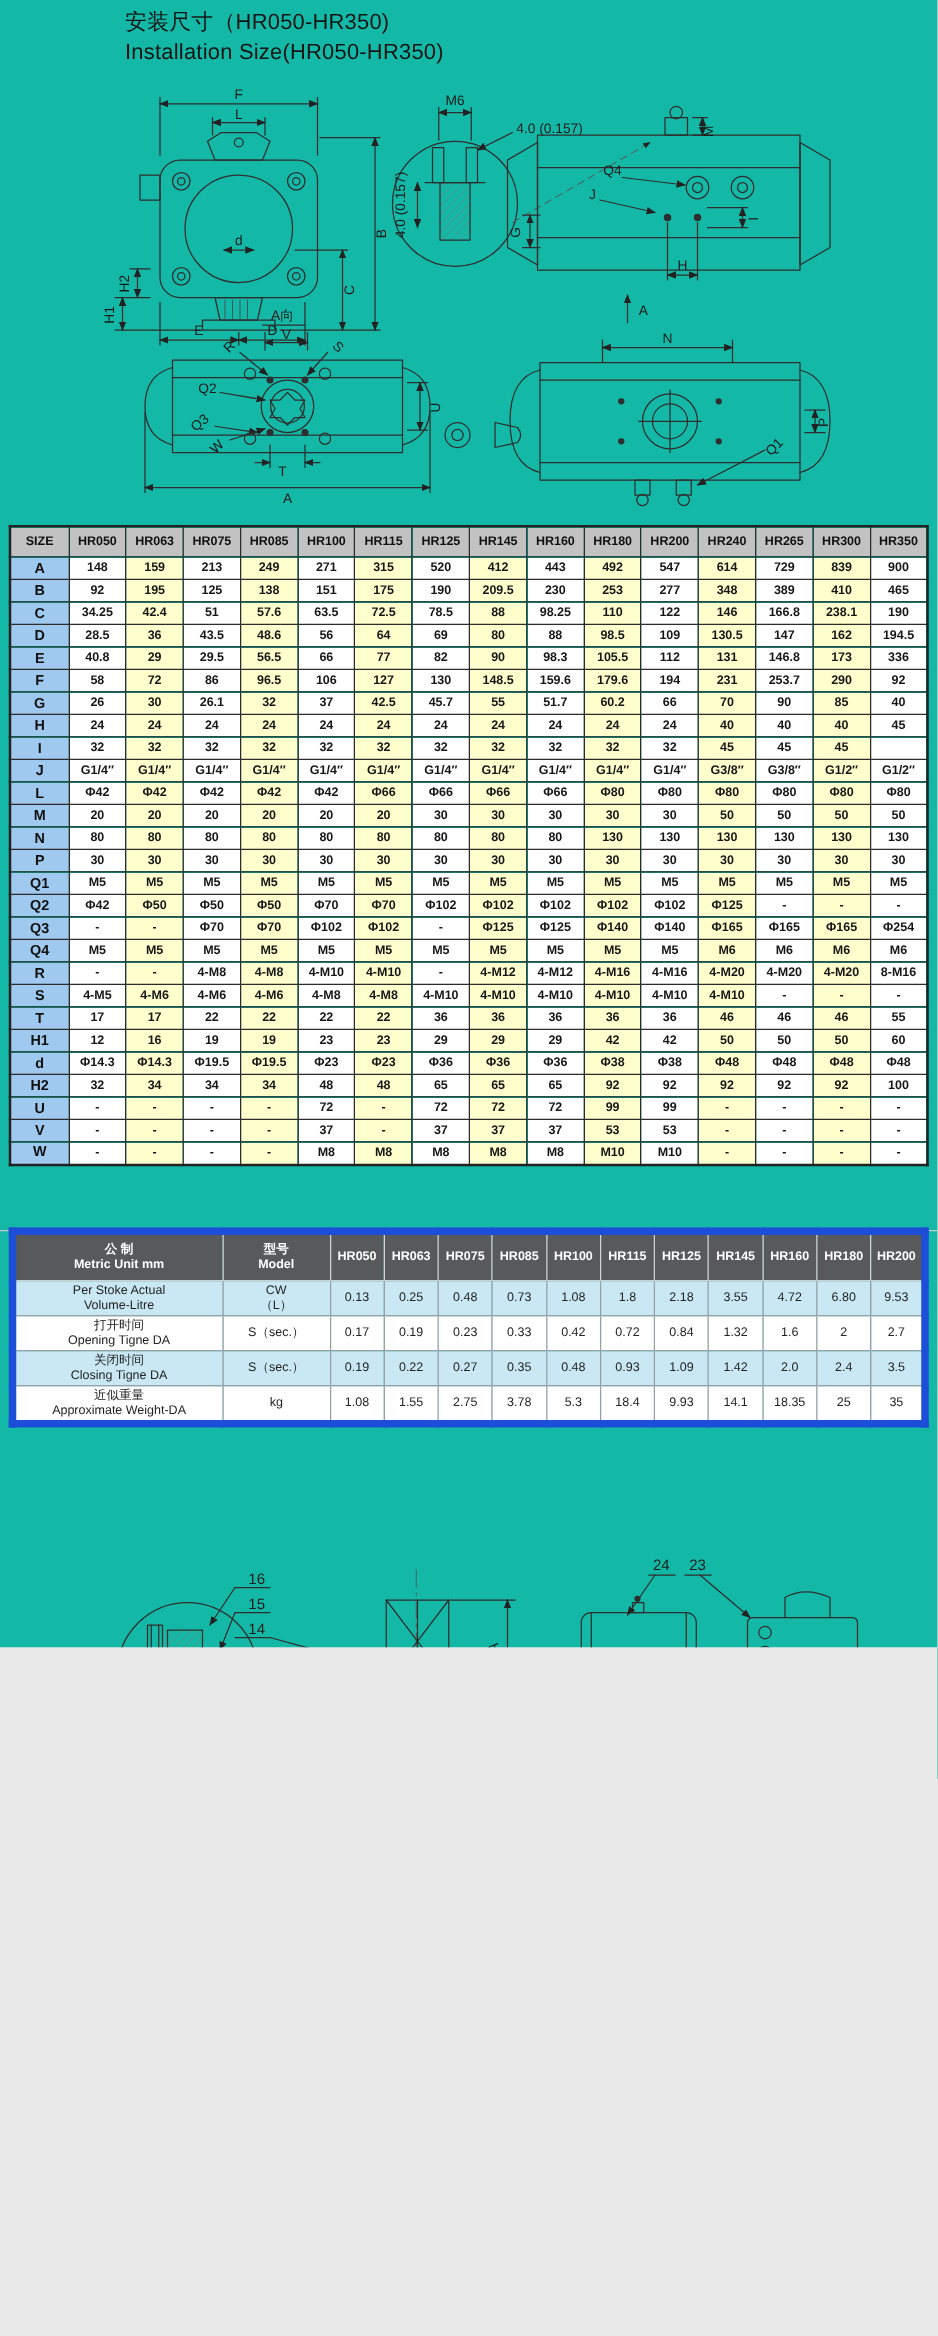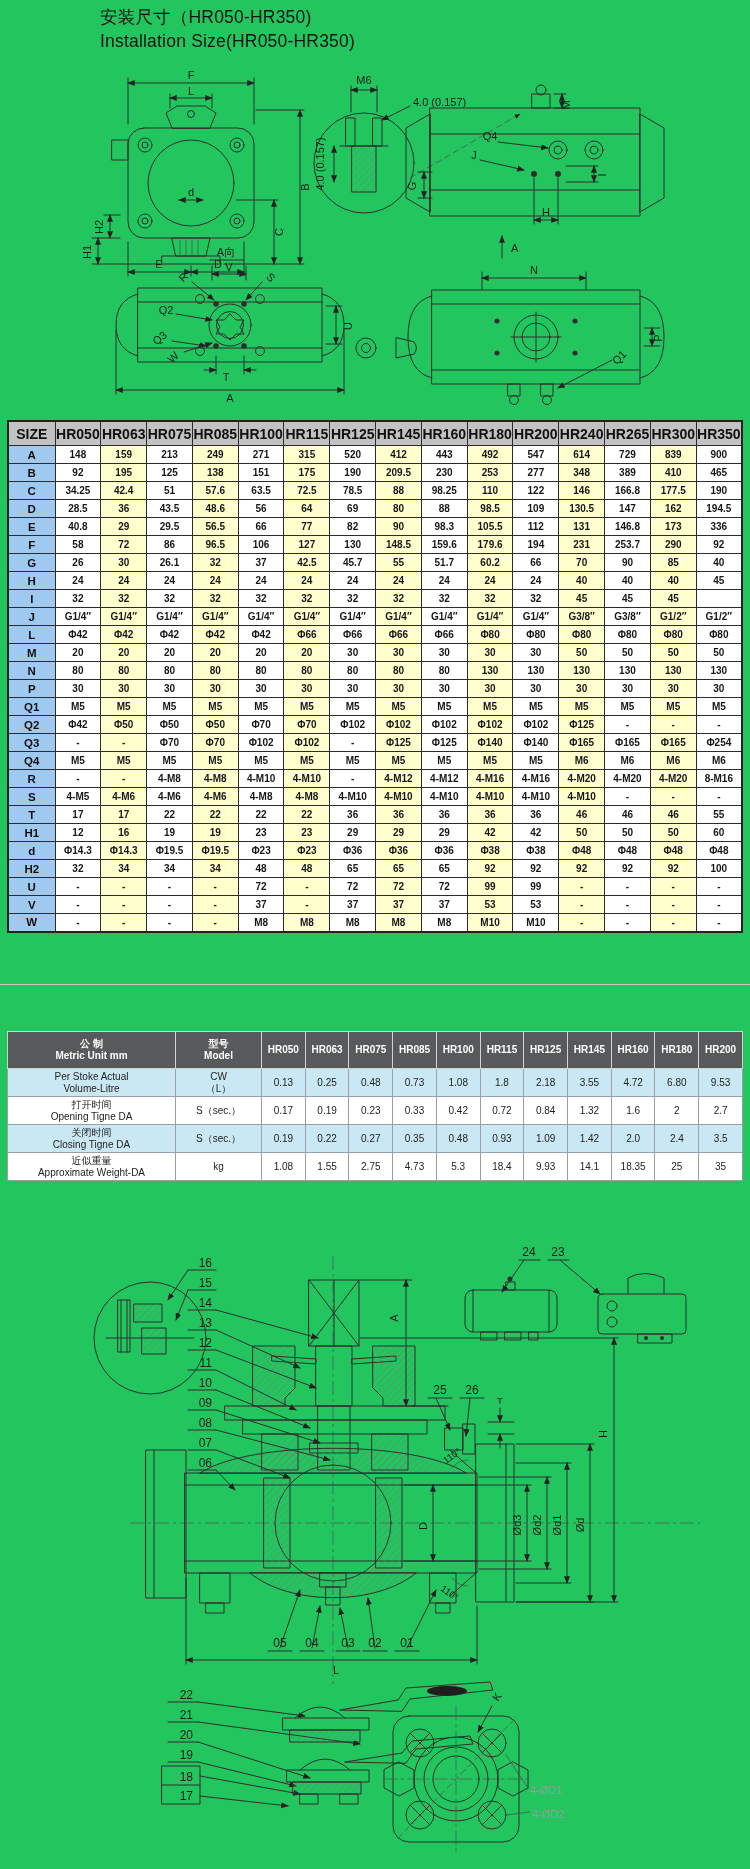--- a/index.html
+++ b/index.html
@@ -1,16 +1,16 @@
 <!DOCTYPE html>
 <html style="--ink: #1c1c1c; --t1-header: #c2c2c2; --t1-label: #9fc9ef; --t1-alt: #ffffcd; --t2-header: #58595b; --t2-shade: #c9e8f4;"><head>
 <meta charset="utf-8">
 <style>
   html,body{margin:0;padding:0;background:#e8e8e8;}
-  .page{position:relative;width:750px;height:1869px;background:#22c55e;overflow:hidden;
+  .page{position:relative;width:750px;height:1318px;background:#14b8a6;overflow:hidden;
         font-family:"Liberation Sans",sans-serif;color:var(--ink);}
   
   .title-block{position:absolute;left:100px;top:6px;font-size:17.5px;line-height:1.35;
                font-weight:500;color:#141414;letter-spacing:.2px;}
   .section2-title{position:absolute;left:10px;top:993px;font-size:19px;font-weight:bold;color:#111;}
   .rule{position:absolute;left:0;top:984px;width:750px;height:1px;background:#c9c9c9;}
 
   
   svg{position:absolute;left:0;}
   svg .ln{stroke:#2e2e2e;stroke-width:1;fill:none;stroke-linejoin:round;stroke-linecap:round;}
@@ -22,28 +22,28 @@
   svg text.sm{font-size:9.5px;}
   svg text.faint{fill:#9a9a9a;}
   svg .dot{fill:#2e2e2e;stroke:none;}
   svg .blob{fill:#1e1e1e;stroke:none;}
 
   
   table{border-collapse:collapse;table-layout:fixed;}
   .size-table{position:absolute;left:7px;top:420px;width:736px;border:2px solid #222;}
   .size-table th,.size-table td{border:1px solid #2b2b2b;text-align:center;vertical-align:middle;
      padding:0;font-weight:bold;overflow:hidden;white-space:nowrap;}
-  .size-table thead th{background:var(--t1-header);font-size:14px;height:23px;color:#101010;}
+  .size-table thead th{background:var(--t1-header);font-size:10px;height:23px;color:#101010;}
   .size-table tbody th{background:var(--t1-label);font-size:11.5px;color:#101010;}
   .size-table tbody tr{height:18px;}
   .size-table td{font-size:10px;background:#fff;color:#161616;}
   .size-table td.alt{background:var(--t1-alt);}
 
   
-  .weight-table{position:absolute;left:7px;top:1031px;width:736px;border:1px solid #1d4ed8;}
+  .weight-table{position:absolute;left:7px;top:982px;width:736px;border:6px solid #1d4ed8;}
   .weight-table th,.weight-table td{text-align:center;vertical-align:middle;padding:0;}
   .weight-table thead th{background:var(--t2-header);color:#fff;font-size:10px;font-weight:bold;
       height:36px;border:1px solid #cfd3d6;line-height:1.25;}
   .weight-table tbody td,.weight-table tbody th{border:1px solid #97a0a6;font-size:10px;
       color:#232323;height:27px;line-height:1.2;background:#fff;font-weight:normal;}
   .weight-table tbody tr.shade td,.weight-table tbody tr.shade th{background:var(--t2-shade);}
 </style>
 </head>
 <body>
 
@@ -340,21 +340,21 @@
           <td class="alt">57.6</td>
           <td>63.5</td>
           <td class="alt">72.5</td>
           <td>78.5</td>
           <td class="alt">88</td>
           <td>98.25</td>
           <td class="alt">110</td>
           <td>122</td>
           <td class="alt">146</td>
           <td>166.8</td>
-          <td class="alt">177.5</td>
+          <td class="alt">238.1</td>
           <td>190</td>
         </tr>
         <tr>
           <th class="rowlabel">D</th>
           <td>28.5</td>
           <td class="alt">36</td>
           <td>43.5</td>
           <td class="alt">48.6</td>
           <td>56</td>
           <td class="alt">64</td>
@@ -891,21 +891,21 @@
           <th>
             <div>近似重量</div>
             <div>Approximate Weight-DA</div>
           </th>
           <td>
             <div>kg</div>
           </td>
           <td>1.08</td>
           <td>1.55</td>
           <td>2.75</td>
-          <td>4.73</td>
+          <td>3.78</td>
           <td>5.3</td>
           <td>18.4</td>
           <td>9.93</td>
           <td>14.1</td>
           <td>18.35</td>
           <td>25</td>
           <td>35</td>
         </tr>
       </tbody>
     </table>

